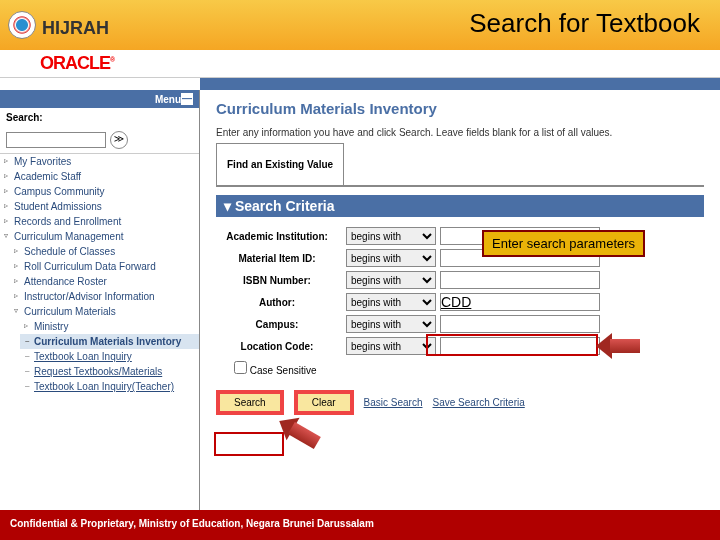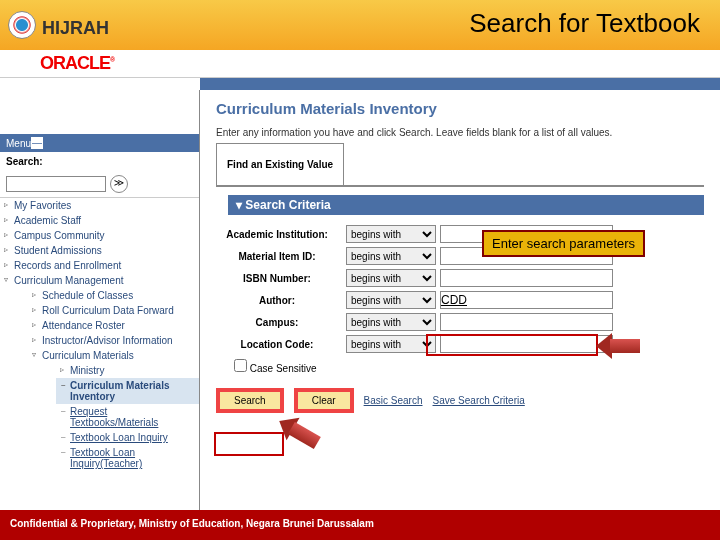--- a/index.html
+++ b/index.html
@@ -8,45 +8,45 @@
 .logo-hijrah { display: flex; align-items: flex-end; padding-left: 8px; }
 .logo-hijrah .icon { width: 28px; height: 28px; border-radius: 50%; background: radial-gradient(circle, #2a8fd0 30%, #fff 35%, #d44 45%, #fff 50%); border: 1px solid #888; }
 .logo-hijrah .text { font-size: 18px; font-weight: bold; color: #333; margin-left: 6px; }
 .banner-title { position: absolute; right: 20px; top: 8px; font-size: 26px; font-weight: normal; color: #000; }
 .oracle-bar { height: 28px; background: #fff; border-bottom: 1px solid #ccc; display: flex; align-items: center; padding-left: 40px; }
 .oracle-logo { font-size: 18px; font-weight: bold; color: #f00000; letter-spacing: -1px; }
 .oracle-logo sup { font-size: 7px; }
 .blue-strip { height: 12px; background: #4a6fa5; margin-left: 200px; }
 .main { display: flex; height: 420px; }
 .sidebar { width: 200px; border-right: 1px solid #888; background: #fff; font-size: 10px; }
-.menu-head { background: #4a6fa5; color: #fff; padding: 3px 6px; font-weight: normal; display: flex; justify-content: flex-start; align-items: center; margin-top: 44px; }
+.menu-head { background: #4a6fa5; color: #fff; padding: 3px 6px; font-weight: bold; display: flex; justify-content: flex-end; align-items: center; }
 .menu-head .collapse { width: 12px; height: 12px; background: #fff; color: #4a6fa5; text-align: center; line-height: 12px; font-size: 10px; }
 .search-row { padding: 4px 6px; display: flex; align-items: center; gap: 4px; }
 .search-row label { font-weight: bold; }
 .search-row input { width: 100px; border: 1px solid #888; height: 16px; }
 .search-row .go { width: 18px; height: 18px; border: 1px solid #888; border-radius: 50%; background: #fff; font-size: 10px; line-height: 14px; text-align: center; cursor: pointer; }
 .nav { border-top: 1px solid #ccc; }
 .nav-item { padding: 2px 6px 2px 14px; color: #2a4b7c; position: relative; cursor: pointer; }
 .nav-item::before { content: "▹"; position: absolute; left: 4px; font-size: 8px; color: #666; }
 .nav-item.open::before { content: "▿"; }
 .nav-item.leaf::before { content: "–"; left: 5px; }
-.nav-sub { padding-left: 28px; }
+.nav-sub { padding-left: 10px; }
 .nav-item.selected { background: #d8e4f0; font-weight: bold; }
 .nav-item.link { text-decoration: underline; }
 .content { flex: 1; padding: 10px 16px; position: relative; }
 .page-title { color: #4a6fa5; font-size: 15px; font-weight: bold; margin-bottom: 10px; }
 .help-text { font-size: 10px; color: #333; margin-bottom: 5px; }
 .tab { display: inline-block; background: #fff; border: 1px solid #888; border-bottom: none; padding: 15px 10px; font-weight: bold; font-size: 10px; }
 .tab-line { height: 2px; background: #888; margin-bottom: 8px; }
-.criteria-head { background: #4a6fa5; color: #fff; padding: 3px 8px; font-size: 12px; font-weight: bold; margin-bottom: 10px; margin-left: 12px; }
+.criteria-head { background: #4a6fa5; color: #fff; padding: 3px 8px; font-size: 14px; font-weight: bold; margin-bottom: 10px; }
 .criteria-head::before { content: "▾ "; }
 .form-row { display: flex; align-items: center; margin-bottom: 4px; }
 .form-row label { width: 130px; font-weight: bold; text-align: center; padding-right: 8px; font-size: 10px; }
 .form-row select { width: 90px; font-size: 10px; border: 1px solid #888; height: 18px; }
-.form-row input[type=text] { width: 173px; border: 1px solid #888; height: 18px; margin-left: 4px; font-size: 12px; text-decoration: underline; }
+.form-row input[type=text] { width: 160px; border: 1px solid #888; height: 18px; margin-left: 4px; font-size: 14px; text-decoration: underline; }
 .case-row { margin: 6px 0 14px 18px; font-size: 10px; }
 .buttons { display: flex; align-items: center; gap: 10px; }
 .btn { background: #f9e79f; border: 4px solid #ef4444; padding: 3px 14px; font-size: 10px; cursor: pointer; }
 .linklike { color: #2a4b7c; text-decoration: underline; font-size: 10px; cursor: pointer; }
 .callout { position: absolute; border: 2px solid #800000; background: #eab308; padding: 4px 8px; font-size: 13px; color: #000; margin-left: 32px; }
 .arrow { position: absolute; width: 40px; height: 26px; }
 .arrow .body { width: 30px; height: 14px; background: linear-gradient(to bottom, #d9534f, #a02820); position: absolute; top: 6px; right: 0; }
 .arrow .head { width: 0; height: 0; border-top: 13px solid transparent; border-bottom: 13px solid transparent; border-right: 16px solid #a02820; position: absolute; left: -4px; top: 0; }
 .highlight-box { position: absolute; border: 2px solid #c00000; }
 .footer { background: #b00000; color: #fff; padding: 8px 10px; font-size: 10px; font-weight: bold; height: 40px; }
@@ -89,22 +89,22 @@
       <div class="nav-item open">Curriculum Management</div>
       <div class="nav-sub">
         <div class="nav-item">Schedule of Classes</div>
         <div class="nav-item">Roll Curriculum Data Forward</div>
         <div class="nav-item">Attendance Roster</div>
         <div class="nav-item">Instructor/Advisor Information</div>
         <div class="nav-item open">Curriculum Materials</div>
         <div class="nav-sub">
           <div class="nav-item">Ministry</div>
           <div class="nav-item leaf selected">Curriculum Materials Inventory</div>
+          <div class="nav-item leaf link">Textbook Loan Inquiry</div>
           <div class="nav-item leaf link">Request Textbooks/Materials</div>
-          <div class="nav-item leaf link">Textbook Loan Inquiry</div>
           <div class="nav-item leaf link">Textbook Loan Inquiry(Teacher)</div>
         </div>
       </div>
     </div>
   </div>
 
   <div class="content">
     <div class="page-title">Curriculum Materials Inventory</div>
     <div class="help-text">Enter any information you have and click Search. Leave fields blank for a list of all values.</div>
     <span class="tab">Find an Existing Value</span>

